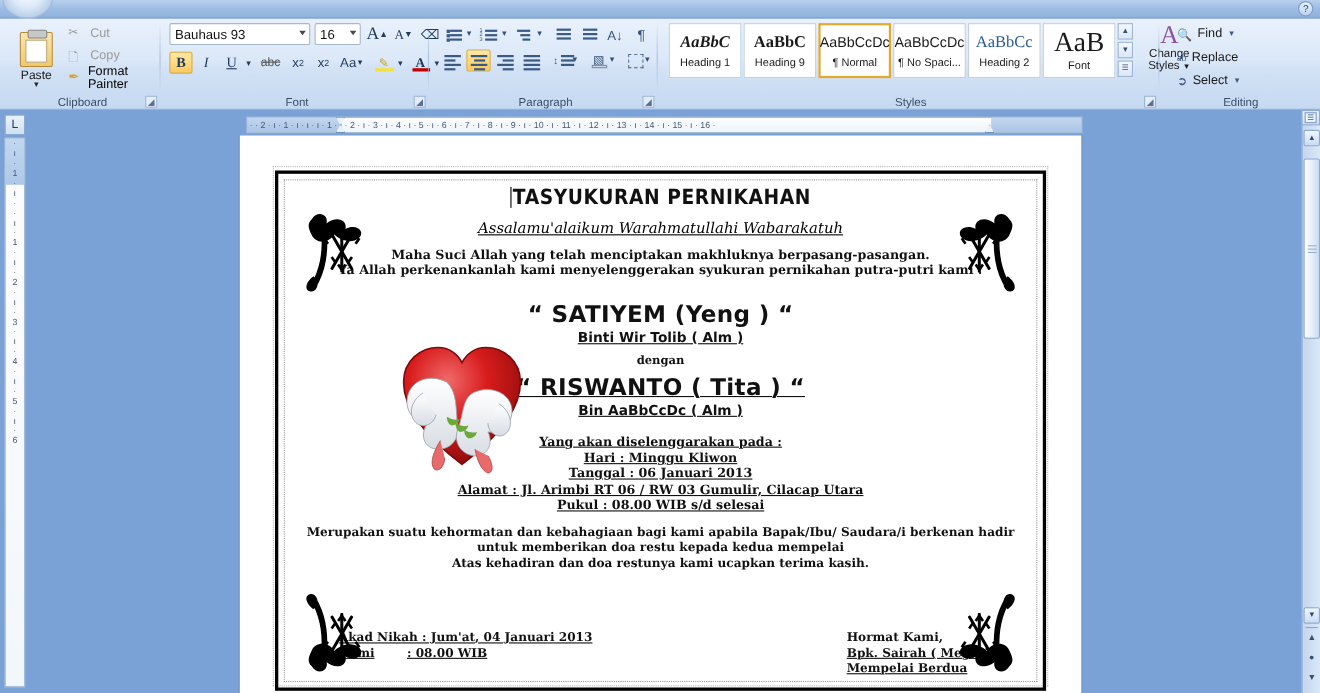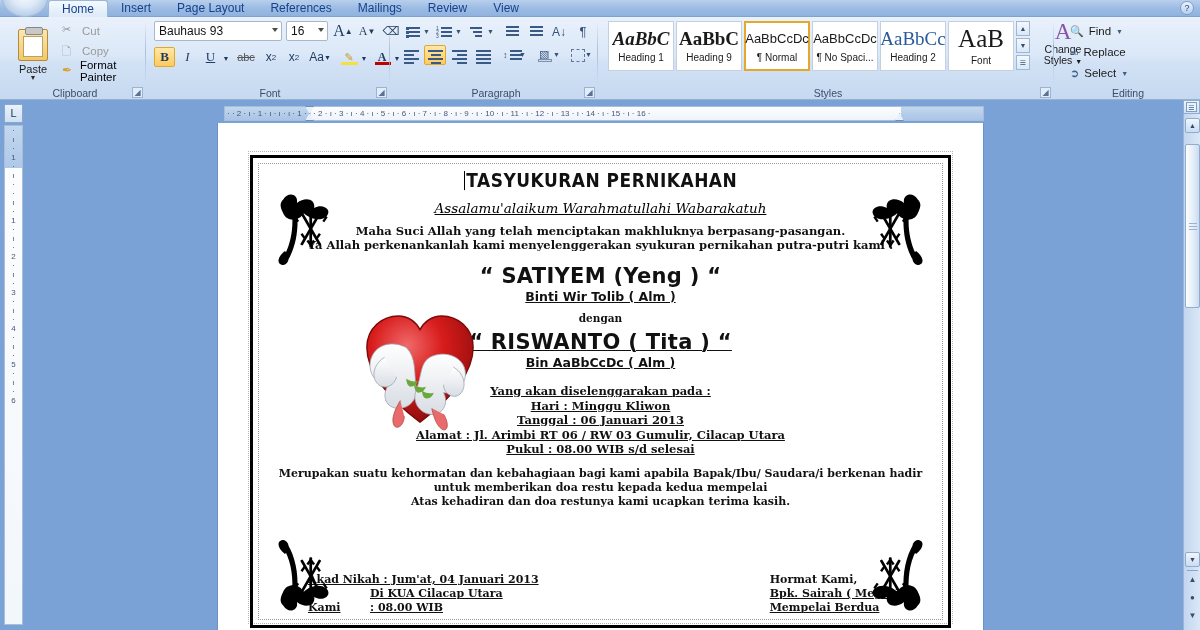--- a/index.html
+++ b/index.html
@@ -116,21 +116,21 @@
   .bdot { position: absolute; left: 2px; width: 2.5px; height: 2.5px; background: #3a5a86; }
 
   
   #g-styles { left: 602px; width: 452px; }
   .stylebox {
     position: absolute; top: 4px; width: 66px; height: 50px;
     background: #fff; border: 1px solid #c2d0e2;
     display: flex; flex-direction: column; align-items: center; justify-content: center;
   }
   .stylebox.sel { border: 2px solid #e3a82c; box-shadow: 0 0 0 1px #fff inset; }
-  .sb-prev { font-size: 19px; color: #1a1a1a; line-height: 20px; white-space: nowrap; overflow: hidden; }
+  .sb-prev { font-size: 15px; color: #1a1a1a; line-height: 20px; white-space: nowrap; overflow: hidden; }
   .sb-name { font-size: 10px; color: #1a1a1a; margin-top: 3px; white-space: nowrap; }
   .sb-prev.serif { font-family: "Liberation Serif", serif; font-weight: bold; }
   .sb-prev.blue { color: #2b5a9b; font-family: "Liberation Serif", serif; }
   .spin {
     position: absolute; width: 14px; height: 15px; background: linear-gradient(to bottom,#f4f8fd,#dae7f6);
     border: 1px solid #9fb6d4; font-size: 7px; text-align: center; line-height: 13px; color: #33506f;
   }
   .changestyles {
     position: absolute; top: 3px; width: 54px; height: 52px; text-align: center;
   }
@@ -301,29 +301,20 @@
   }
   .vsep { position: absolute; left: 3px; width: 11px; height: 1px; background: #8aa6ca; }
 </style>
 </head>
 <body>
 
 <div id="app">
 
   <div class="tabbar">
     <div class="office-btn"></div>
-    <div class="tabs">
-      <div class="tab active">Home</div>
-      <div class="tab">Insert</div>
-      <div class="tab">Page Layout</div>
-      <div class="tab">References</div>
-      <div class="tab">Mailings</div>
-      <div class="tab">Review</div>
-      <div class="tab">View</div>
-    </div>
     <div style="position:absolute;right:6px;top:1px;width:14px;height:14px;border-radius:50%;background:linear-gradient(to bottom,#eaf3fd,#b9d0ec);border:1px solid #7f9fc8;font-size:9px;text-align:center;line-height:13px;color:#1d4b8f;">?</div>
   </div>
 
   <div class="ribbon">
 
     <div class="grp" id="g-clip">
       <div class="grp-body">
         <div class="paste-btn">
           <div class="clipboard-ico"></div>
           <div class="paste-lbl">Paste</div>
@@ -753,21 +744,21 @@
         </div>
 
         <div class="doc-text">
           <div class="h-title"><span class="caret-bar"></span><span>TASYUKURAN PERNIKAHAN</span></div>
           <div class="h-script">Assalamu'alaikum Warahmatullahi Wabarakatuh</div>
           <div class="p-body">
             <div>Maha Suci Allah yang telah menciptakan makhluknya  berpasang-pasangan.</div>
             <div>Ya Allah perkenankanlah kami menyelenggerakan syukuran  pernikahan putra-putri  kami :</div>
           </div>
 
-          <div style="margin-top:12px;">
+          <div style="margin-top:22px;">
             <div class="name-big">“  SATIYEM   (Yeng )  “</div>
             <div class="name-sub u-line">Binti Wir Tolib ( Alm )</div>
             <div class="dengan">dengan</div>
             <div class="name-big u-line">“  RISWANTO ( Tita )  “</div>
             <div class="name-sub u-line">Bin AaBbCcDc ( Alm )</div>
           </div>
 
           <div class="detail" style="margin-top:14px;">
             <div class="u-line">Yang akan diselenggarakan pada :</div>
             <div class="u-line">Hari : Minggu Kliwon</div>
@@ -780,21 +771,20 @@
             <div>Merupakan suatu  kehormatan  dan kebahagiaan bagi kami apabila Bapak/Ibu/  Saudara/i berkenan hadir</div>
             <div>untuk  memberikan doa restu kepada kedua mempelai</div>
             <div>Atas kehadiran dan doa restunya kami ucapkan  terima kasih.</div>
           </div>
 
         </div>
 
         <div class="footer-row">
           <div class="foot-l">
             <div class="u-line">Akad Nikah : Jum'at,  04  Januari  2013</div>
-            <div class="r2 u-line">Di KUA  Cilacap  Utara</div>
             <div class="r3">
                 <b class="u-line">Kami</b>
                 <span class="u-line">: 08.00 WIB</span>
               </div>
           </div>
           <div class="foot-r">
             <div>Hormat Kami,</div>
             <div class="u-line">Bpk. Sairah ( Megari )</div>
             <div class="u-line">Mempelai Berdua</div>
           </div>

